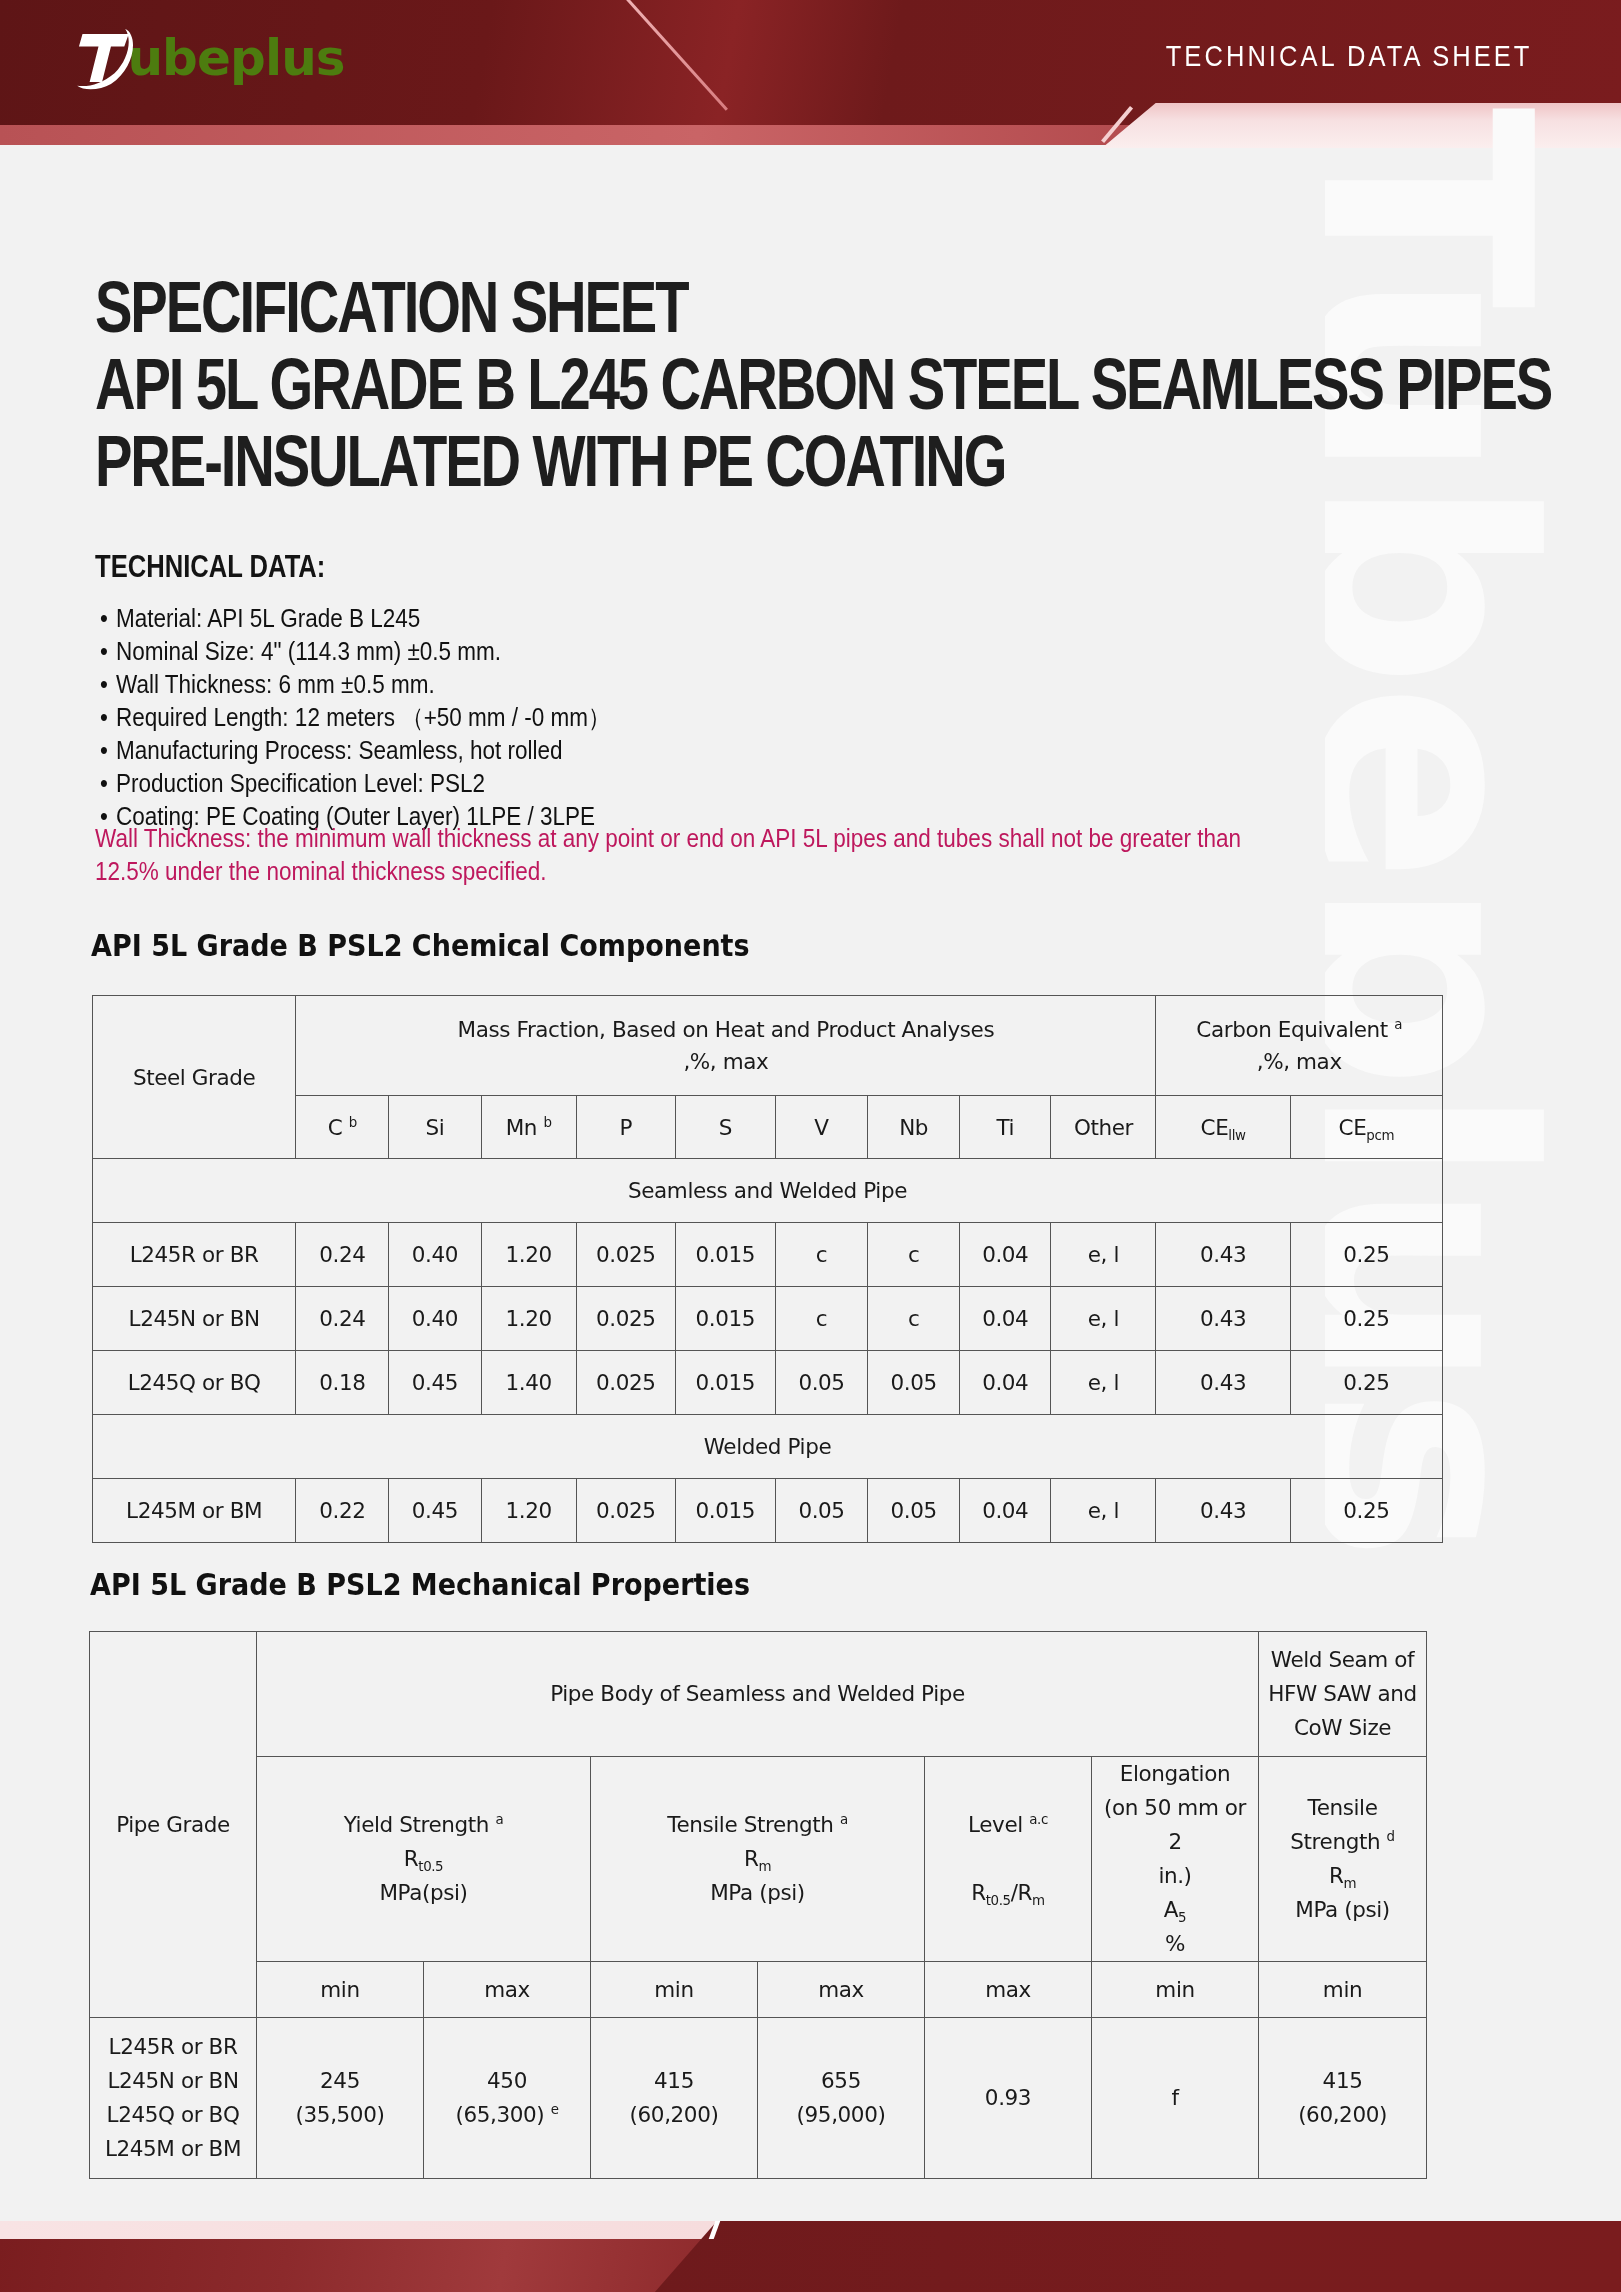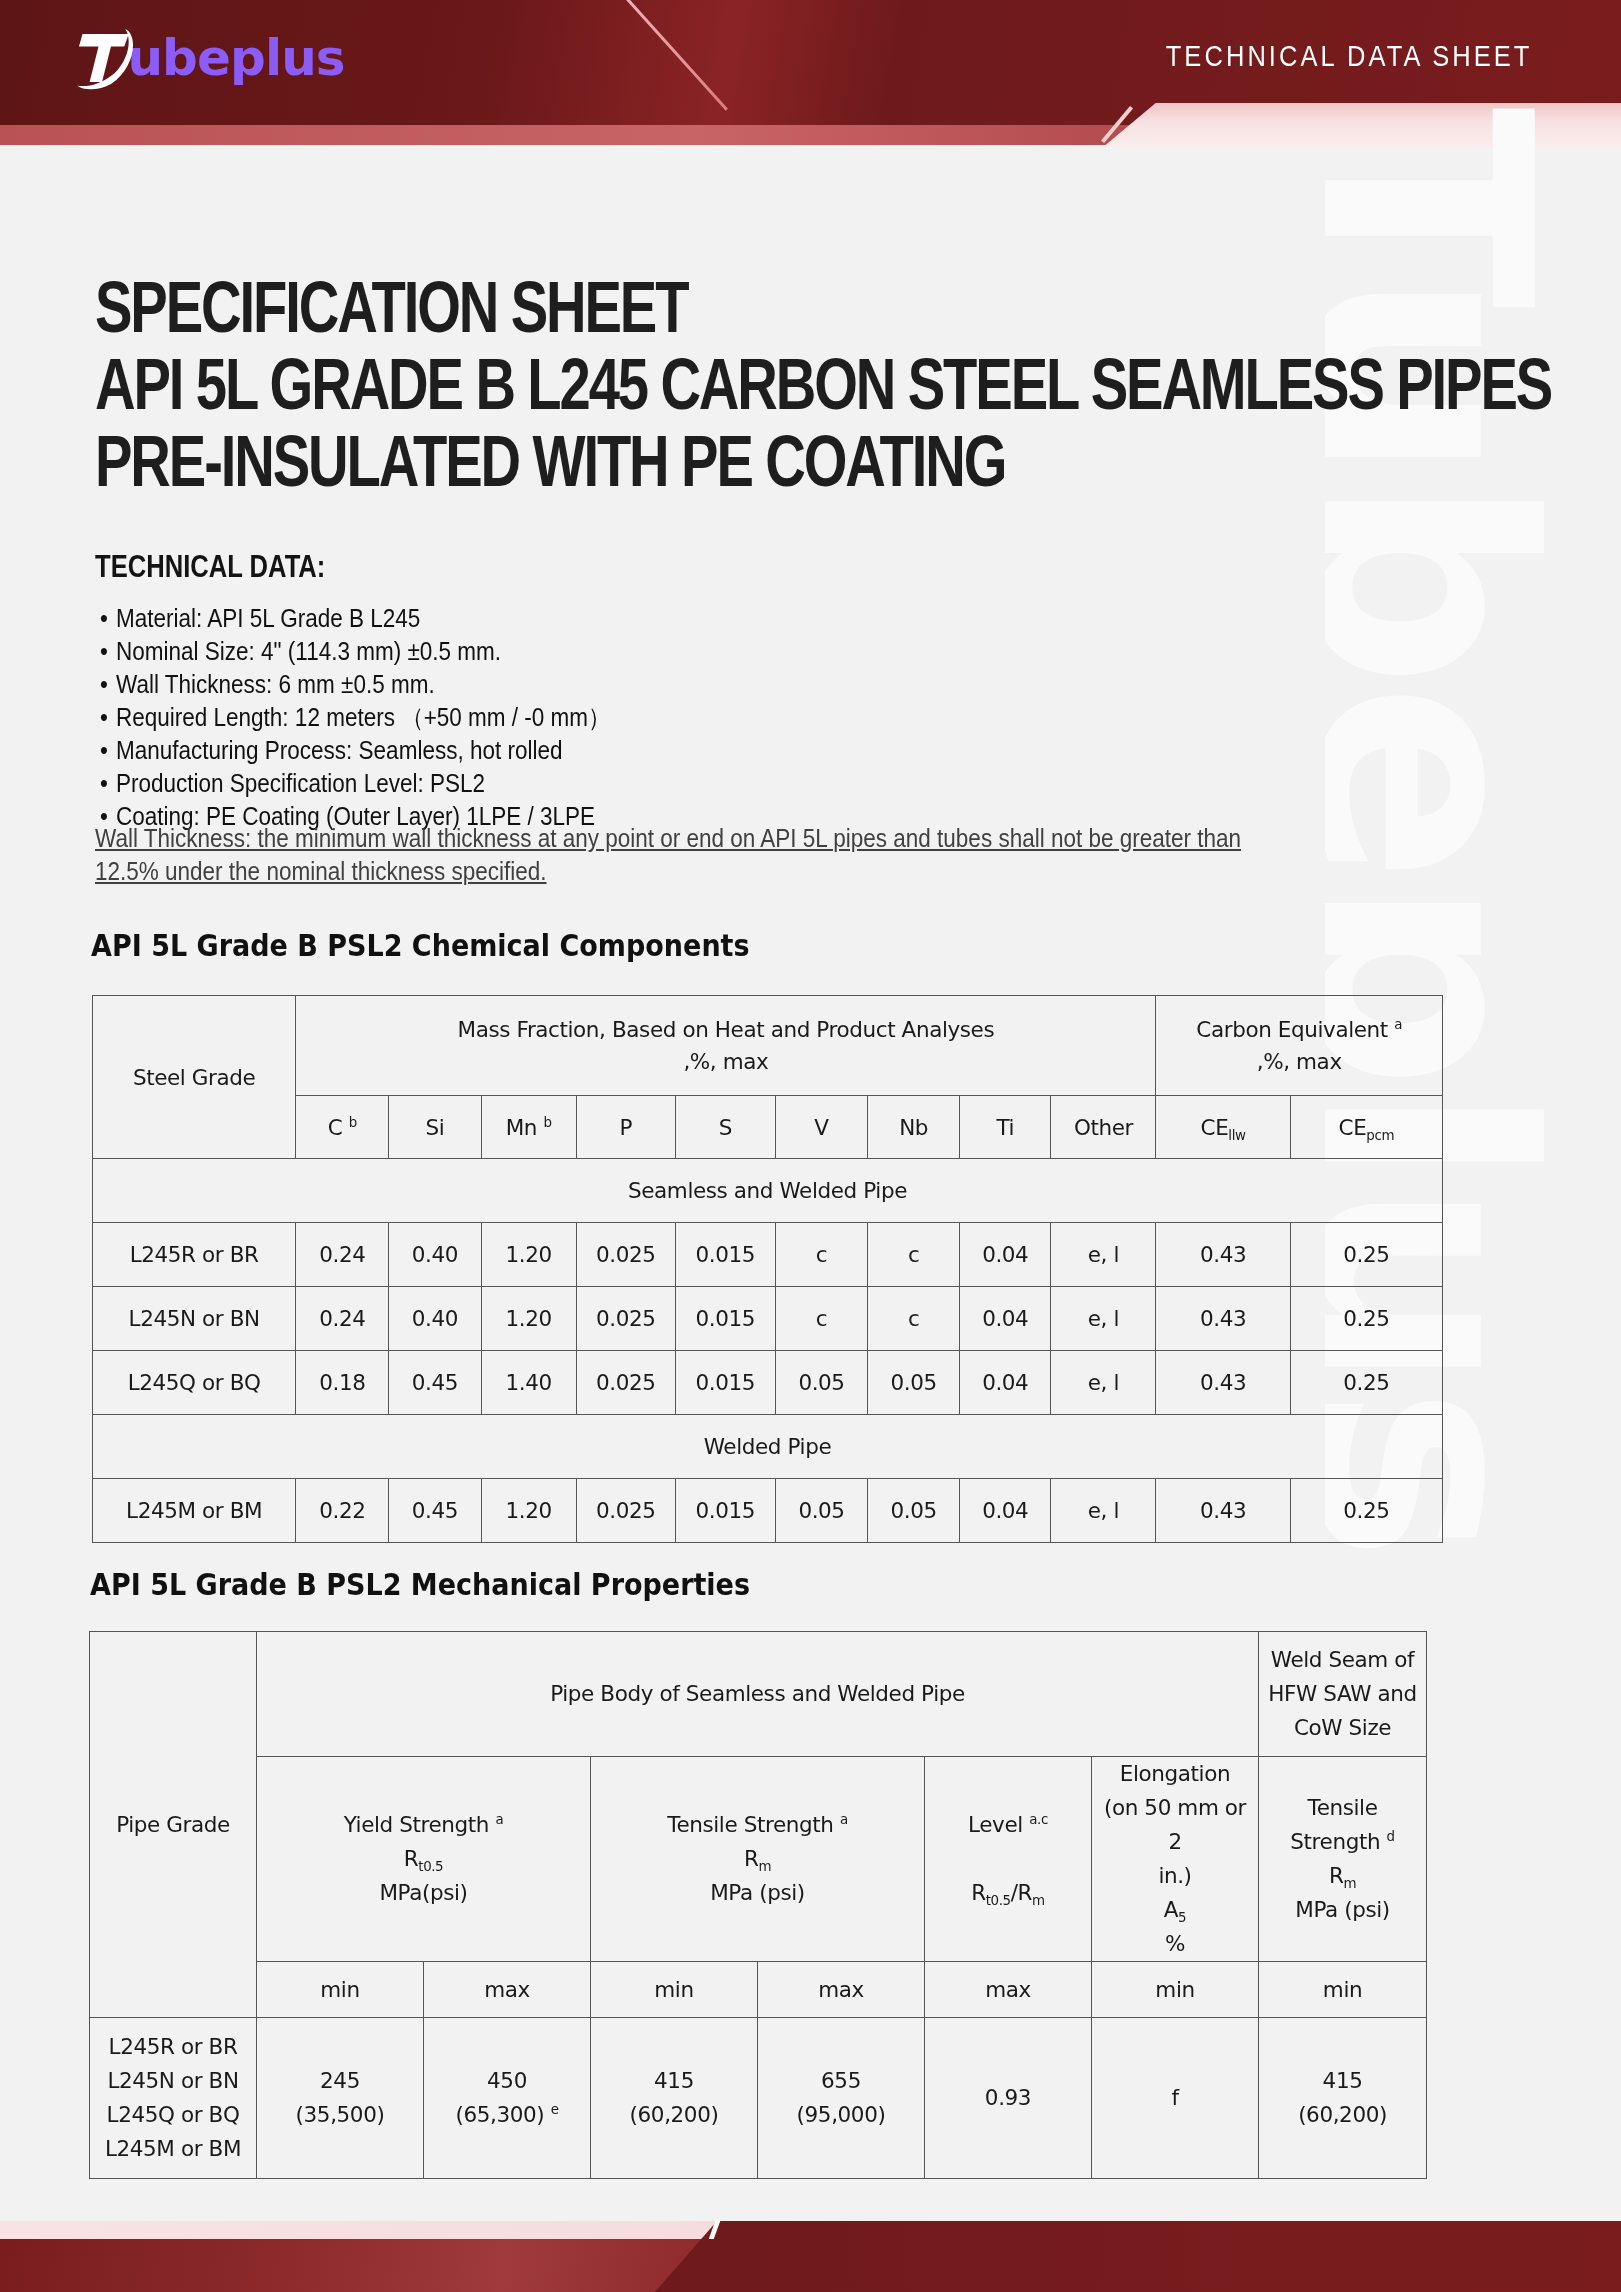--- a/index.html
+++ b/index.html
@@ -40,21 +40,21 @@
     transform: rotate(40deg); transform-origin: top left;
   }
   .logo {
     position: absolute; left: 75px; top: 27px; display: flex; align-items: center;
   }
   .logo-mark {
     width: 56px; height: 61px; position: relative;
   }
   .logo-text {
     font-family: "DejaVu Sans", sans-serif; font-weight: bold;
-    color: #8b5cf6; font-size: 50px; letter-spacing: -0.9px; margin-left: -3.6px;
+    color: #4d7c0f; font-size: 50px; letter-spacing: -0.9px; margin-left: -3.6px;
     line-height: 1;
   }
   .header-right-title {
     position: absolute; right: 88px; top: 39px;
     color: #ffffff; font-family: "Liberation Sans", sans-serif;
     font-size: 30px; letter-spacing: 3.6px; transform: scaleX(0.85); transform-origin: right center;
   }
 
   
   .watermark {
@@ -90,21 +90,21 @@
   .tech-list {
     position: absolute; left: 100px; top: 591px; list-style: none; margin-top: 11px;
   }
   .tech-list li {
     font-size: 25px; line-height: 33px; color: #111;
     transform: scaleX(0.9); transform-origin: left center; white-space: nowrap;
   }
   .tech-list li .bullet { margin-right: 9px; }
   .tech-note {
     position: absolute; left: 95px; top: 822px; width: 1522px;
-    font-size: 25px; line-height: 33px; color: #404040; text-decoration: underline;
+    font-size: 25px; line-height: 33px; color: #be185d;
   }
   .tech-note div { transform: scaleX(0.9); transform-origin: left center; white-space: nowrap; }
 
   
   .section-heading {
     position: absolute; font-family: "DejaVu Sans", sans-serif; font-weight: bold;
     font-size: 30px; color: #111; white-space: nowrap;
     transform: scaleX(0.9); transform-origin: left center;
   }
   .chem-heading { left: 91px; top: 928px; }

